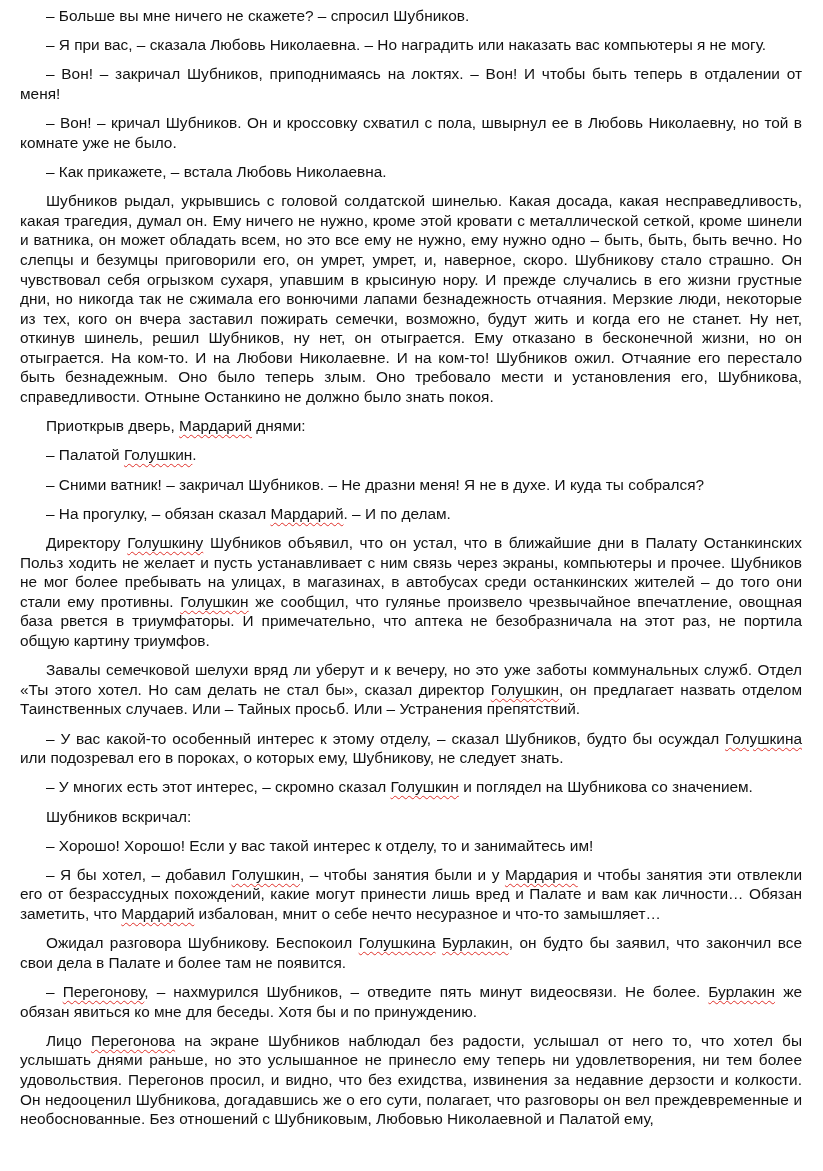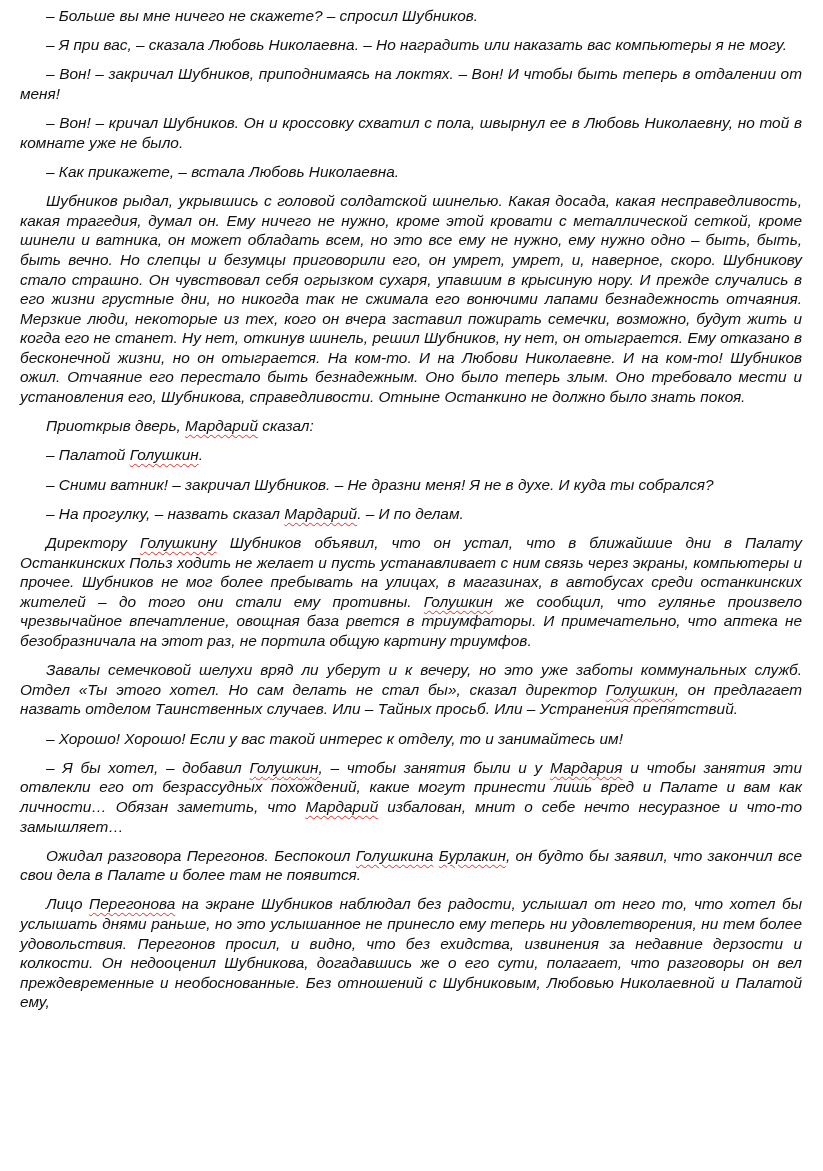--- a/index.html
+++ b/index.html
@@ -21,41 +21,44 @@
       font-family: "Liberation Sans", sans-serif;
       font-size: 15.4px;
       line-height: 19.6px;
       color: #111111;
     }
     .para {
       margin: 0 0 9.6px 0;
       text-indent: 26px;
       text-align: justify;
       text-align-last: left;
-      font-style: italic;
     }
     .sp {
       text-decoration: underline wavy #e0302a;
       text-decoration-thickness: 1px;
       text-underline-offset: 3px;
     }
   </style>
 </head>
 <body>
 
 <div class="page" id="doc">
     <p class="para"><span>–  Больше вы мне ничего не скажете? – спросил Шубников.</span></p>
     <p class="para"><span>–  Я при вас, – сказала Любовь Николаевна. – Но наградить или наказать вас компьютеры я не могу.</span></p>
     <p class="para"><span>–  Вон! – закричал Шубников, приподнимаясь на локтях. – Вон! И чтобы быть теперь в отдалении от меня!</span></p>
     <p class="para"><span>–  Вон! – кричал Шубников. Он и кроссовку схватил с пола, швырнул ее в Любовь Николаевну, но той в комнате уже не было.</span></p>
     <p class="para"><span>–  Как прикажете, – встала Любовь Николаевна.</span></p>
     <p class="para"><span>Шубников рыдал, укрывшись с головой солдатской шинелью. Какая досада, какая несправедливость, какая трагедия, думал он. Ему ничего не нужно, кроме этой кровати с металлической сеткой, кроме шинели и ватника, он может обладать всем, но это все ему не нужно, ему нужно одно – быть, быть, быть вечно. Но слепцы и безумцы приговорили его, он умрет, умрет, и, наверное, скоро. Шубникову стало страшно. Он чувствовал себя огрызком сухаря, упавшим в крысиную нору. И прежде случались в его жизни грустные дни, но никогда так не сжимала его вонючими лапами безнадежность отчаяния. Мерзкие люди, некоторые из тех, кого он вчера заставил пожирать семечки, возможно, будут жить и когда его не станет. Ну нет, откинув шинель, решил Шубников, ну нет, он отыграется. Ему отказано в бесконечной жизни, но он отыграется. На ком-то. И на Любови Николаевне. И на ком-то! Шубников ожил. Отчаяние его перестало быть безнадежным. Оно было теперь злым. Оно требовало мести и установления его, Шубникова, справедливости. Отныне Останкино не должно было знать покоя.</span></p>
-    <p class="para"><span>Приоткрыв дверь, </span><span class="sp">Мардарий</span><span> сказал:</span></p>
+    <p class="para"><span>Приоткрыв дверь, </span><span class="sp">Мардарий</span><span> днями:</span></p>
     <p class="para"><span>–  Палатой </span><span class="sp">Голушкин</span><span>.</span></p>
     <p class="para"><span>–  Сними ватник! – закричал Шубников. – Не дразни меня! Я не в духе. И куда ты собрался?</span></p>
-    <p class="para"><span>–  На прогулку, – назвать сказал </span><span class="sp">Мардарий</span><span>. – И по делам.</span></p>
+    <p class="para"><span>–  На прогулку, – обязан сказал </span><span class="sp">Мардарий</span><span>. – И по делам.</span></p>
     <p class="para"><span>Директору </span><span class="sp">Голушкину</span><span> Шубников объявил, что он устал, что в ближайшие дни в Палату Останкинских Польз ходить не желает и пусть устанавливает с ним связь через экраны, компьютеры и прочее. Шубников не мог более пребывать на улицах, в магазинах, в автобусах среди останкинских жителей – до того они стали ему противны. </span><span class="sp">Голушкин</span><span> же сообщил, что гулянье произвело чрезвычайное впечатление, овощная база рвется в триумфаторы. И примечательно, что аптека не безобразничала на этот раз, не портила общую картину триумфов.</span></p>
     <p class="para"><span>Завалы семечковой шелухи вряд ли уберут и к вечеру, но это уже заботы коммунальных служб. Отдел «Ты этого хотел. Но сам делать не стал бы», сказал директор </span><span class="sp">Голушкин</span><span>, он предлагает назвать отделом Таинственных случаев. Или – Тайных просьб. Или – Устранения препятствий.</span></p>
+    <p class="para"><span>–  У вас какой-то особенный интерес к этому отделу, – сказал Шубников, будто бы осуждал </span><span class="sp">Голушкина</span><span> или подозревал его в пороках, о которых ему, Шубникову, не следует знать.</span></p>
+    <p class="para"><span>–  У многих есть этот интерес, – скромно сказал </span><span class="sp">Голушкин</span><span> и поглядел на Шубникова со значением.</span></p>
+    <p class="para"><span>Шубников вскричал:</span></p>
     <p class="para"><span>–  Хорошо! Хорошо! Если у вас такой интерес к отделу, то и занимайтесь им!</span></p>
     <p class="para"><span>–  Я бы хотел, – добавил </span><span class="sp">Голушкин</span><span>, – чтобы занятия были и у </span><span class="sp">Мардария</span><span> и чтобы занятия эти отвлекли его от безрассудных похождений, какие могут принести лишь вред и Палате и вам как личности… Обязан заметить, что </span><span class="sp">Мардарий</span><span> избалован, мнит о себе нечто несуразное и что-то замышляет…</span></p>
-    <p class="para"><span>Ожидал разговора Перегонов. Беспокоил </span><span class="sp">Голушкина</span><span> </span><span class="sp">Бурлакин</span><span>, он будто бы заявил, что закончил все свои дела в Палате и более там не появится.</span></p>
+    <p class="para"><span>Ожидал разговора Шубникову. Беспокоил </span><span class="sp">Голушкина</span><span> </span><span class="sp">Бурлакин</span><span>, он будто бы заявил, что закончил все свои дела в Палате и более там не появится.</span></p>
+    <p class="para"><span>–  </span><span class="sp">Перегонову</span><span>, – нахмурился Шубников, – отведите пять минут видеосвязи. Не более. </span><span class="sp">Бурлакин</span><span> же обязан явиться ко мне для беседы. Хотя бы и по принуждению.</span></p>
     <p class="para"><span>Лицо </span><span class="sp">Перегонова</span><span> на экране Шубников наблюдал без радости, услышал от него то, что хотел бы услышать днями раньше, но это услышанное не принесло ему теперь ни удовлетворения, ни тем более удовольствия. Перегонов просил, и видно, что без ехидства, извинения за недавние дерзости и колкости. Он недооценил Шубникова, догадавшись же о его сути, полагает, что разговоры он вел преждевременные и необоснованные. Без отношений с Шубниковым, Любовью Николаевной и Палатой ему, </span></p>
   </div>
 
 </body></html>

